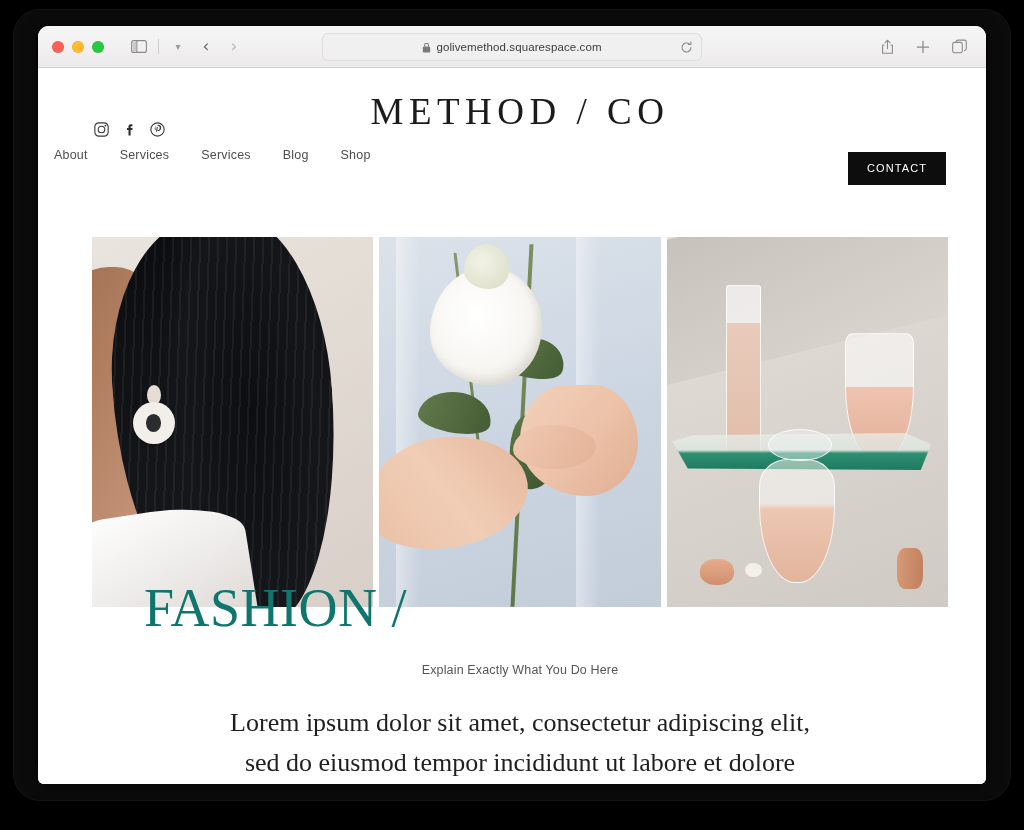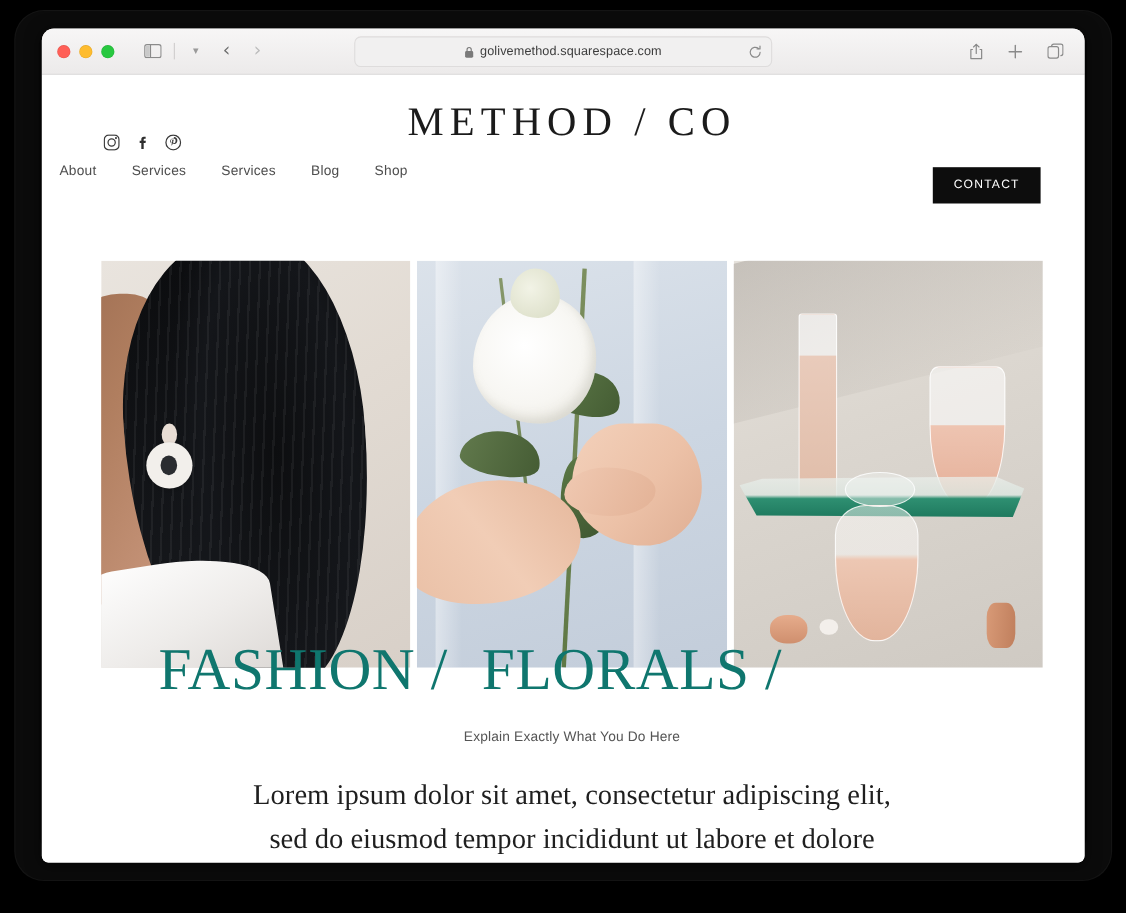--- a/index.html
+++ b/index.html
@@ -641,21 +641,20 @@
           <div class="bowl"></div>
           <div class="vase"></div>
           <div class="macaron-a"></div>
           <div class="pebble"></div>
           <div class="macaron-b"></div>
         </div>
       </div>
 
       <div class="caption-layer">
         <div class="tile-caption" style="left:2px">FASHION /</div>
-        <div class="tile-caption" style="left:296px">FLORALS /</div>
       </div>
     </div>
 
     <div class="copy-block">
       <div class="eyebrow">Explain Exactly What You Do Here</div>
       <div class="lede">
         <div>Lorem ipsum dolor sit amet, consectetur adipiscing elit,</div>
         <div>sed do eiusmod tempor incididunt ut labore et dolore</div>
       </div>
     </div>

